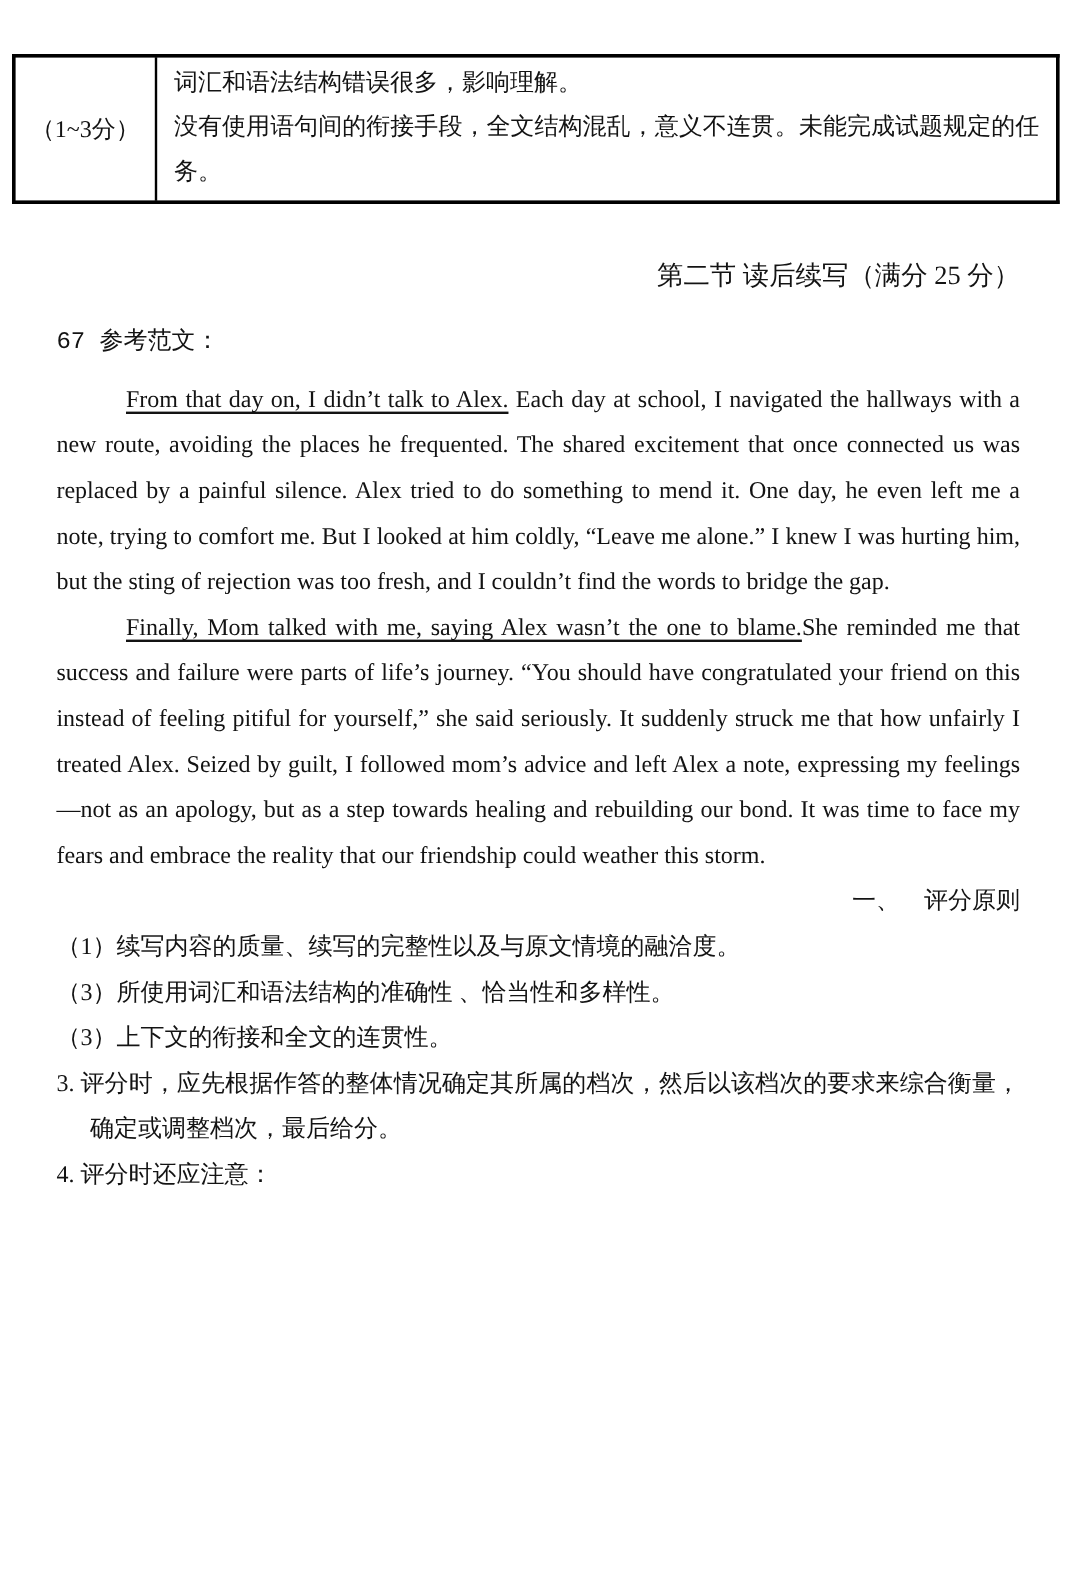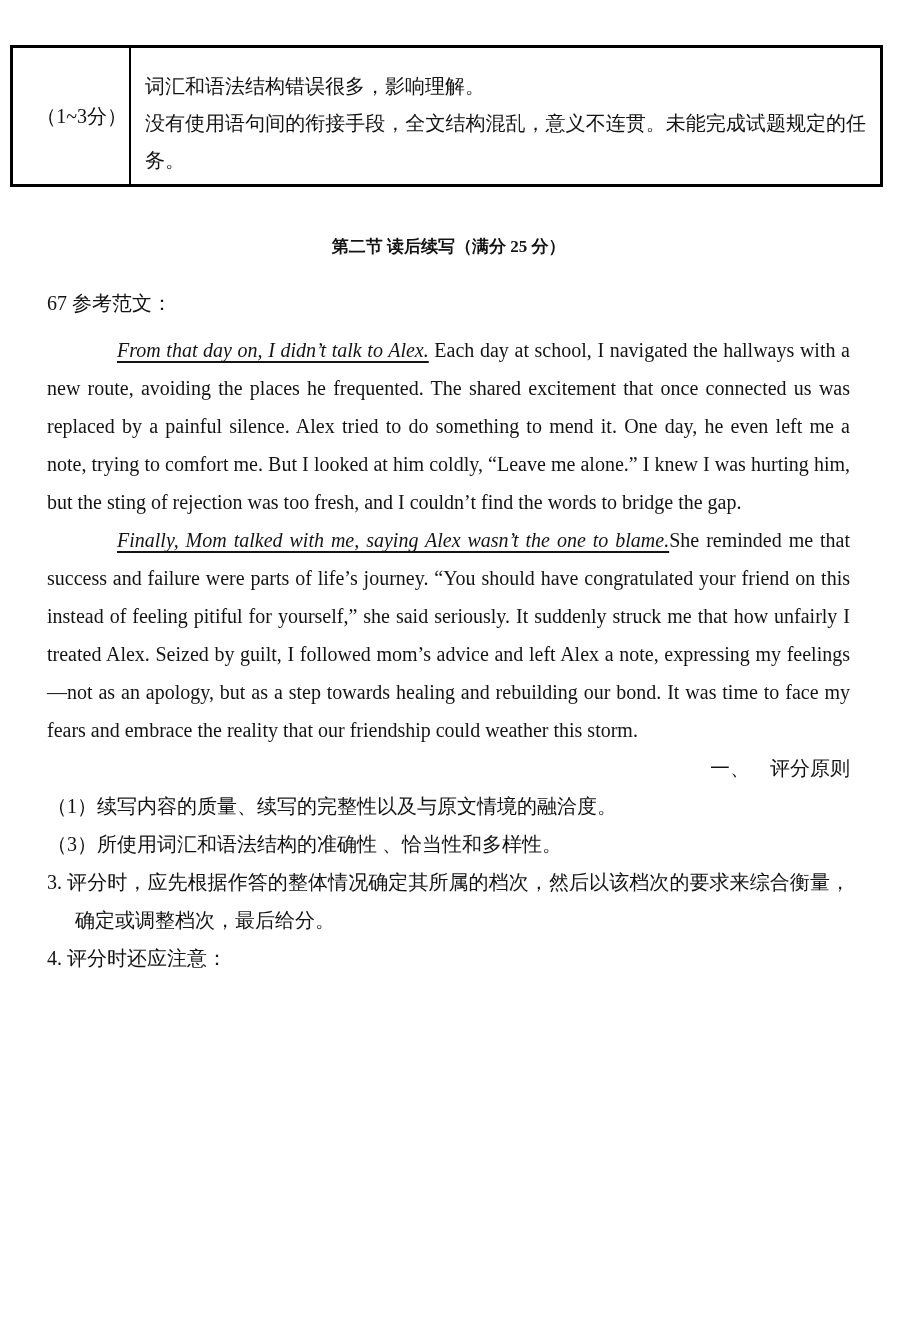--- a/index.html
+++ b/index.html
@@ -21,63 +21,62 @@
     width: 873px;
     table-layout: fixed;
     border: 3px solid #000;
   }
   .score-table td {
     border: 2px solid #000;
     font-size: 20px;
   }
   td.band {
     width: 112px;
-    text-align: right;
+    text-align: center;
     vertical-align: middle;
     padding: 0 2px;
     margin-top: 16px;
   }
   td.desc {
-    padding: 20px 14px 5px 14px;
+    padding: 3px 14px 5px 14px;
     line-height: 37px;
     text-align: justify;
   }
   
   .content {
     width: 803px;
     margin: 0 50px 0 47px;
     font-size: 20px;
     line-height: 38px;
   }
   .section-heading {
-    font-size: 17px;
-    font-weight: bold;
+    font-size: 22px;
+    font-weight: normal;
     margin: 46px 0 0 0;
     line-height: 28px;
-    text-align: center;
+    text-align: right;
   }
   .sample-label {
     margin-top: 28px;
     line-height: 28px;
     text-align: left;
+    font-family: Liberation Mono, monospace;
   }
   .essay-para {
     margin: 14px 0 0 0;
     text-indent: 58px;
     text-align: justify;
   }
   .essay-para + .essay-para {
     margin-top: 0;
   }
   .lead {
-    font-style: italic;
     text-decoration: underline;
     text-decoration-thickness: 2px;
     text-underline-offset: 4px;
-    margin-left: 12px;
   }
   .principle-heading {
     text-align: right;
   }
   .principle-item {
     text-align: justify;
   }
   .principle-item.hang {
     padding-left: 28px;
     text-indent: -28px;
@@ -107,17 +106,18 @@
     <div class="sample-label">67 参考范文：</div>
 
     <p class="essay-para"><span class="lead">From that day on, I didn’t talk to Alex.</span><span> Each day at school, I navigated the hallways with a new route, avoiding the places he frequented. The shared excitement that once connected us was replaced by a painful silence. Alex tried to do something to mend it. One day, he even left me a note, trying to comfort me. But I looked at him coldly, “Leave me alone.” I knew I was hurting him, but the sting of rejection was too fresh, and I couldn’t find the words to bridge the gap.</span></p>
 
     <p class="essay-para"><span class="lead">Finally, Mom talked with me, saying Alex wasn’t the one to blame.</span><span>She reminded me that success and failure were parts of life’s journey. “You should have congratulated your friend on this instead of feeling pitiful for yourself,” she said seriously. It suddenly struck me that how unfairly I treated Alex. Seized by guilt, I followed mom’s advice and left Alex a note, expressing my feelings—not as an apology, but as a step towards healing and rebuilding our bond. It was time to face my fears and embrace the reality that our friendship could weather this storm.</span></p>
 
     <div class="principle-heading">一、　评分原则</div>
 
     <div class="principle-item">（1）续写内容的质量、续写的完整性以及与原文情境的融洽度。</div>
     <div class="principle-item">（3）所使用词汇和语法结构的准确性 、恰当性和多样性。</div>
+    <div class="principle-item">（3）上下文的衔接和全文的连贯性。</div>
     <div class="principle-item hang">3. 评分时，应先根据作答的整体情况确定其所属的档次，然后以该档次的要求来综合衡量，确定或调整档次，最后给分。</div>
     <div class="principle-item">4. 评分时还应注意：</div>
 
   </div>
 </div>
 
 </body></html>

